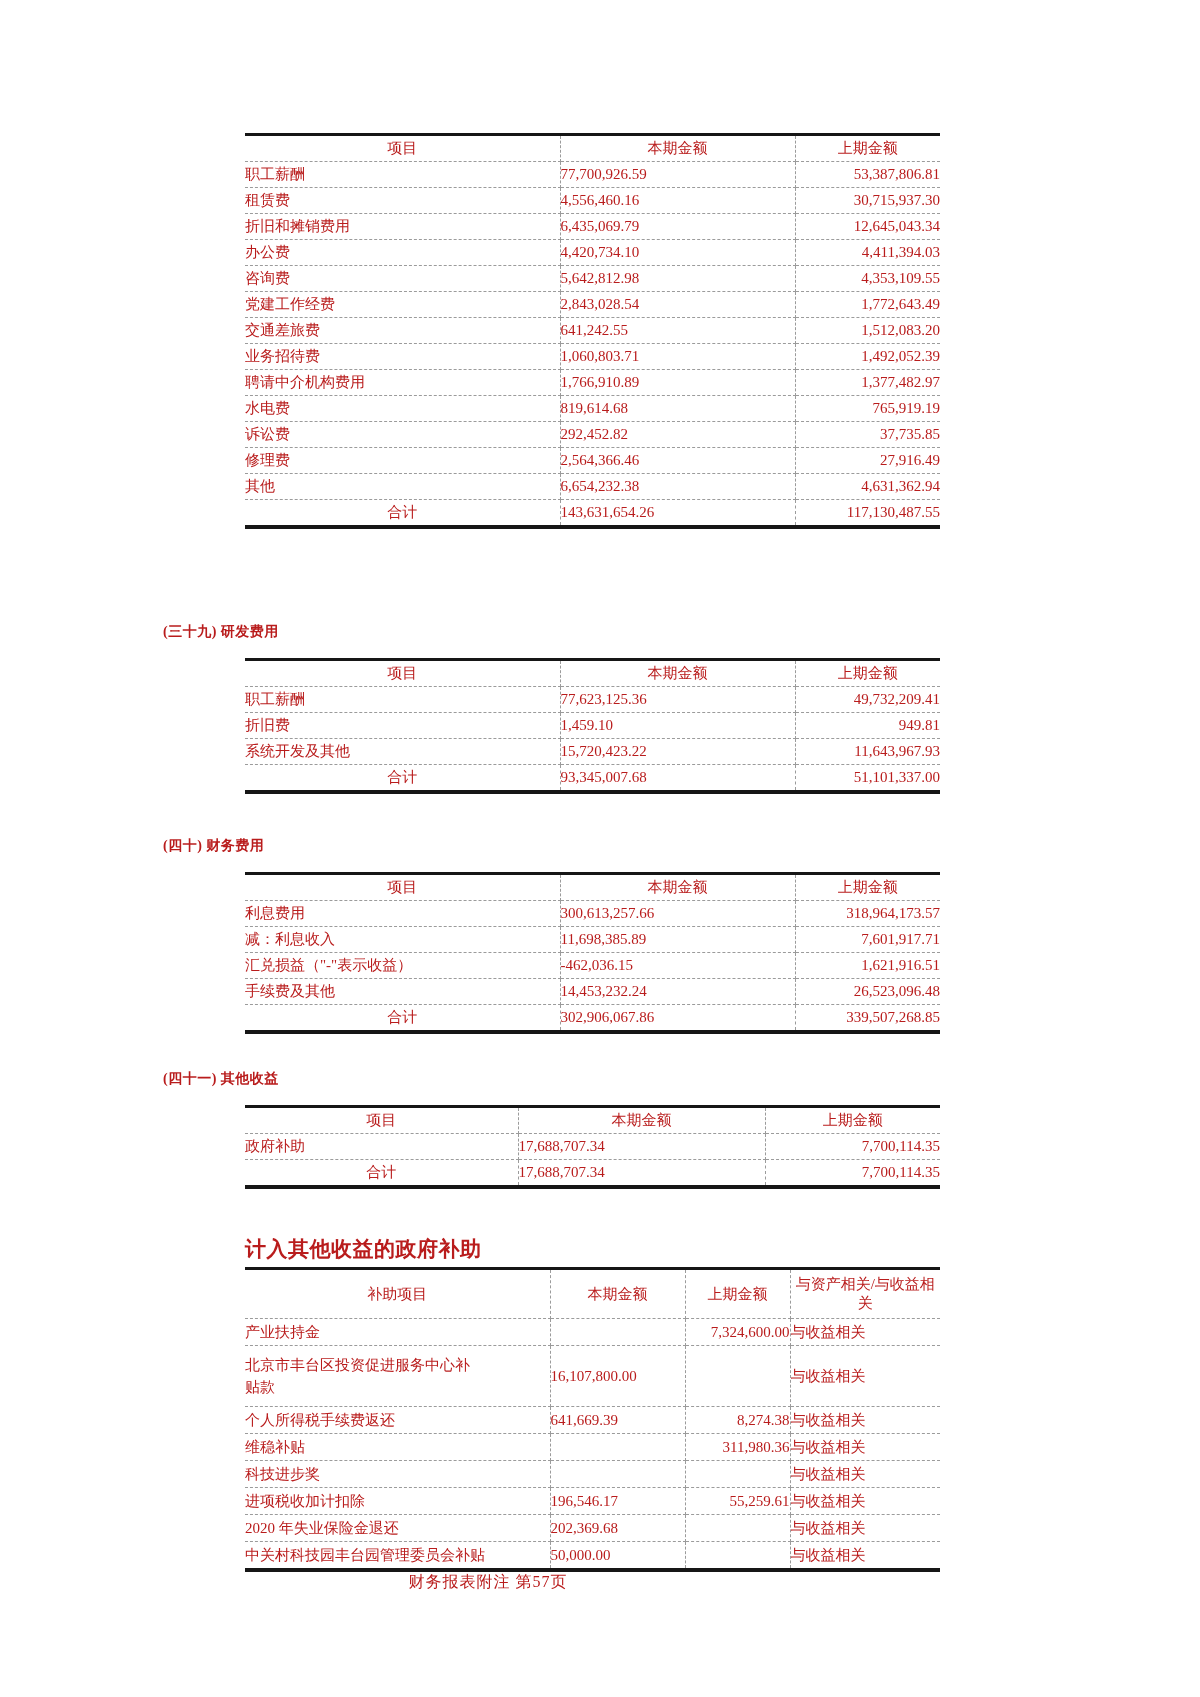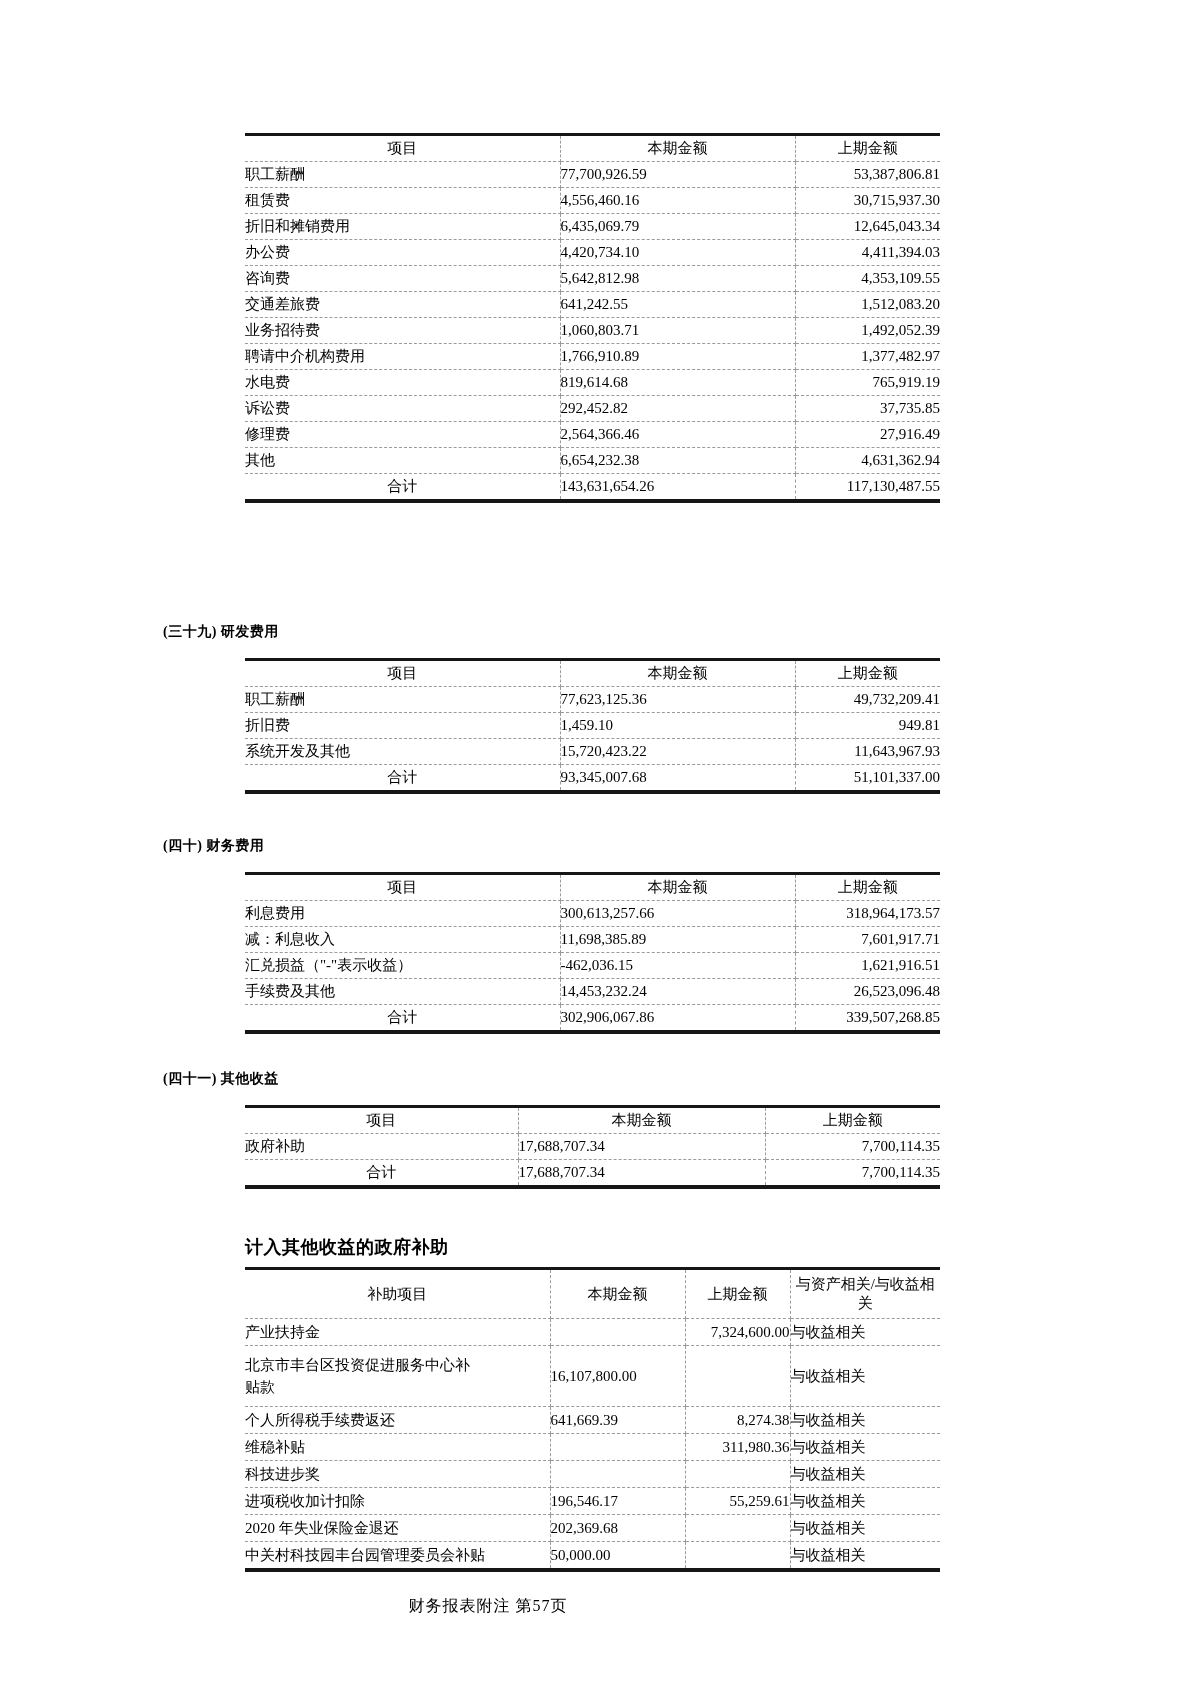--- a/index.html
+++ b/index.html
@@ -1,38 +1,38 @@
 <!DOCTYPE html>
 <html><head>
 <meta charset="utf-8">
 <style>
   html,body{margin:0;padding:0;background:#e8e8e8;}
   .page{position:relative;width:1200px;height:1697px;background:#ffffff;margin:0 auto;
-        font-family:"Liberation Serif","DejaVu Serif",serif;color:#000000;overflow:hidden;}
+        font-family:"Liberation Serif","DejaVu Serif",serif;color:#b91c1c;overflow:hidden;}
   .abs{position:absolute;left:245px;}
   .heading{position:absolute;left:163px;font-size:14px;font-weight:bold;letter-spacing:.5px;white-space:nowrap;}
-  .subtitle{position:absolute;left:245px;font-size:18px;font-weight:bold;letter-spacing:.5px;white-space:nowrap;}
+  .subtitle{position:absolute;left:245px;font-size:21px;font-weight:bold;letter-spacing:.5px;white-space:nowrap;}
   table.fin{border-collapse:collapse;table-layout:fixed;width:695px;
             border-top:3px solid #161616;border-bottom:4px solid #161616;}
   table.fin th,table.fin td{font-size:15px;font-weight:normal;height:25px;padding:0;
             border-bottom:1px dashed #9b9b9b;vertical-align:middle;overflow:hidden;}
   table.fin tr.last th,table.fin tr.last td{border-bottom:none;}
   table.fin th{text-align:center;}
   .vd{border-right:1px dashed #9b9b9b;}
   .ci{text-align:left;padding-left:14px;}
   .cn{text-align:left;padding-right:18px;}
   .cp{text-align:right;padding-right:10px;}
   .ct{text-align:center;}
   
   table.subsidy td{height:26px;}
   table.subsidy th{height:44px;line-height:19px;padding:2px 3px;}
   table.subsidy tr.tall td{height:60px;}
   .wrap{display:inline-block;max-width:236px;line-height:22px;vertical-align:middle;}
   .crel{text-align:left;padding-left:13px;}
-  .footer{position:absolute;left:0;top:1572px;width:976px;text-align:center;font-size:16px;letter-spacing:1px;margin-top:24px;}
+  .footer{position:absolute;left:0;top:1572px;width:976px;text-align:center;font-size:16px;letter-spacing:1px;}
 </style>
 </head>
 <body>
 
 <div class="page">
 
   <div class="abs" style="top:133px;">
     <table class="fin">
       <colgroup>
           <col style="width:315px">
@@ -62,20 +62,25 @@
           </tr>
       <tr>
             <td class="ci vd">办公费</td>
             <td class="cn vd">4,420,734.10</td>
             <td class="cp">4,411,394.03</td>
           </tr>
       <tr>
             <td class="ci vd">咨询费</td>
             <td class="cn vd">5,642,812.98</td>
             <td class="cp">4,353,109.55</td>
+          </tr>
+      <tr>
+            <td class="ci vd">党建工作经费</td>
+            <td class="cn vd">2,843,028.54</td>
+            <td class="cp">1,772,643.49</td>
           </tr>
       <tr>
             <td class="ci vd">交通差旅费</td>
             <td class="cn vd">641,242.55</td>
             <td class="cp">1,512,083.20</td>
           </tr>
       <tr>
             <td class="ci vd">业务招待费</td>
             <td class="cn vd">1,060,803.71</td>
             <td class="cp">1,492,052.39</td>

